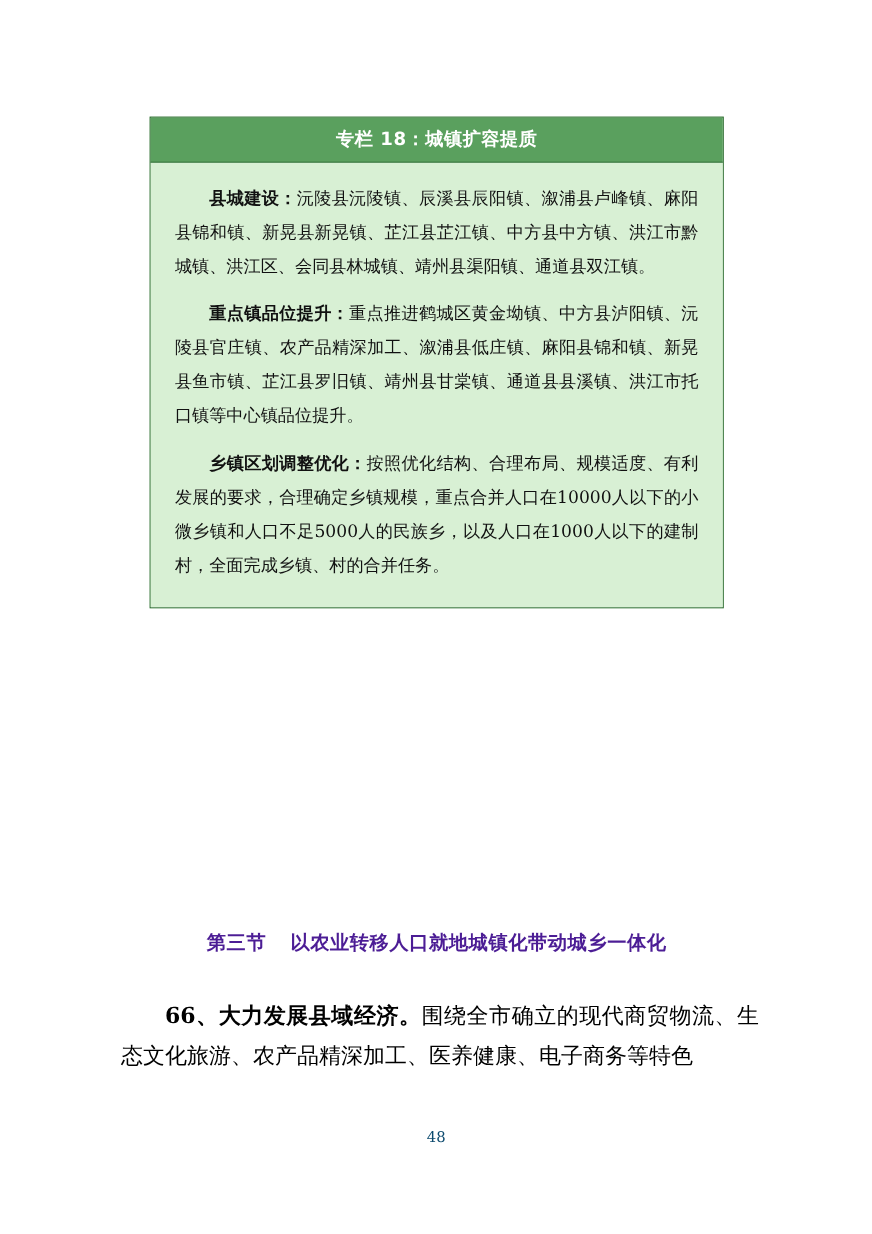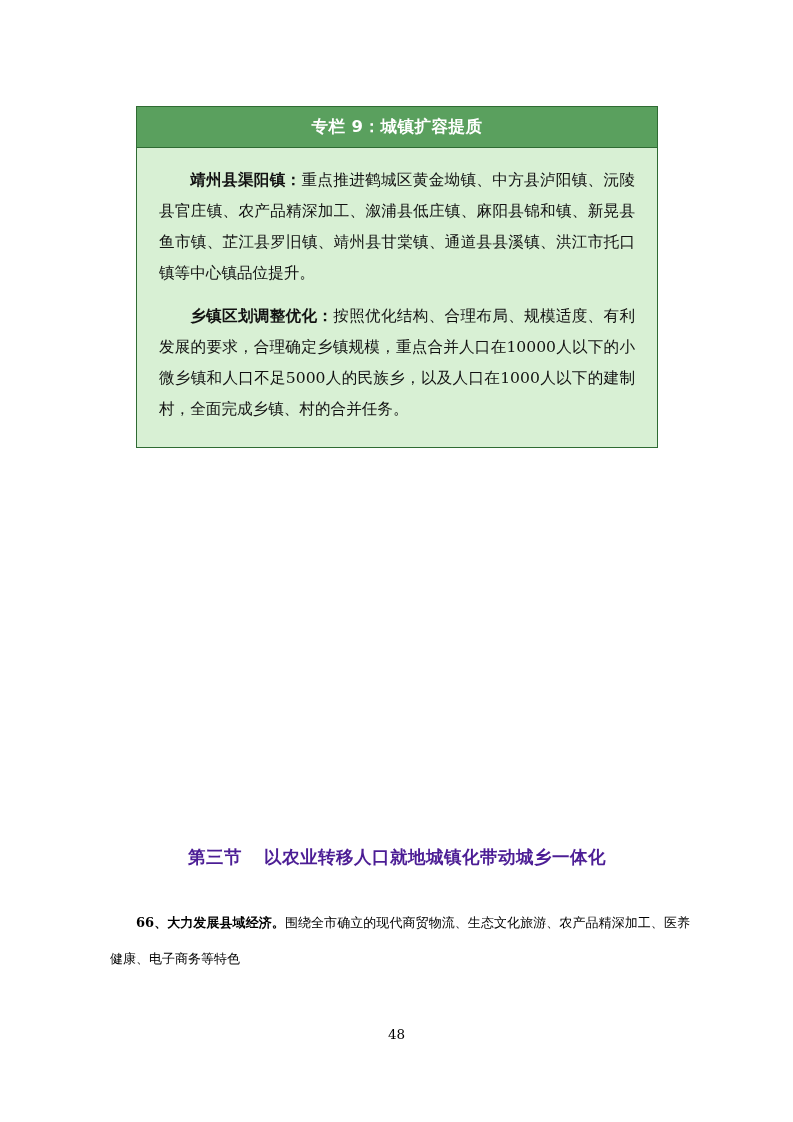--- a/index.html
+++ b/index.html
@@ -79,56 +79,59 @@
     width: 22px;
   }
   
   .body-block {
     position: absolute;
     left: 110px;
     top: 905px;
     width: 580px;
   }
   .body-para {
-    font-size: 13px;
+    font-size: 20px;
     line-height: 36px;
     text-align: justify;
     text-justify: inter-ideograph;
     text-indent: 2em;
     margin: 0;
     color: #000;
   }
   .body-para b {
     font-weight: bold;
   }
   
   .page-number {
     position: absolute;
     left: 0;
     right: 0;
     top: 1026px;
     text-align: center;
     font-size: 13.5px;
-    color: #000000;
+    color: #0c4a6e;
     font-family: "DejaVu Serif", "Liberation Serif", serif;
   }
 </style>
 </head>
 <body>
 
 <div class="page">
 
   <div class="callout">
-    <div class="callout-header">专栏 9：城镇扩容提质</div>
+    <div class="callout-header">专栏 18：城镇扩容提质</div>
     <div class="callout-body">
 
 
+      <p class="para">
+        <b>县城建设：</b><span>沅陵县沅陵镇、辰溪县辰阳镇、溆浦县卢峰镇、麻阳县锦和镇、新晃县新晃镇、芷江县芷江镇、中方县中方镇、洪江市黔城镇、洪江区、会同县林城镇、靖州县渠阳镇、通道县双江镇。</span>
+      </p>
 
       <p class="para">
-        <b>靖州县渠阳镇：</b><span>重点推进鹤城区黄金坳镇、中方县泸阳镇、沅陵县官庄镇、农产品精深加工、溆浦县低庄镇、麻阳县锦和镇、新晃县鱼市镇、芷江县罗旧镇、靖州县甘棠镇、通道县县溪镇、洪江市托口镇等中心镇品位提升。</span>
+        <b>重点镇品位提升：</b><span>重点推进鹤城区黄金坳镇、中方县泸阳镇、沅陵县官庄镇、农产品精深加工、溆浦县低庄镇、麻阳县锦和镇、新晃县鱼市镇、芷江县罗旧镇、靖州县甘棠镇、通道县县溪镇、洪江市托口镇等中心镇品位提升。</span>
       </p>
 
 
       <p class="para">
         <b>乡镇区划调整优化：</b><span>按照优化结构、合理布局、规模适度、有利发展的要求，合理确定乡镇规模，重点合并人口在10000人以下的小微乡镇和人口不足5000人的民族乡，以及人口在1000人以下的建制村，全面完成乡镇、村的合并任务。</span>
       </p>
 
     </div>
   </div>
 

